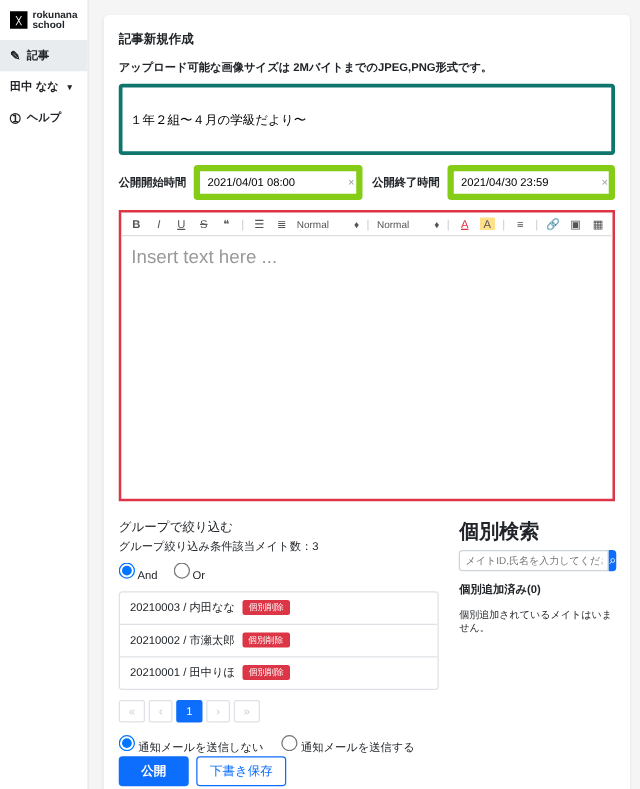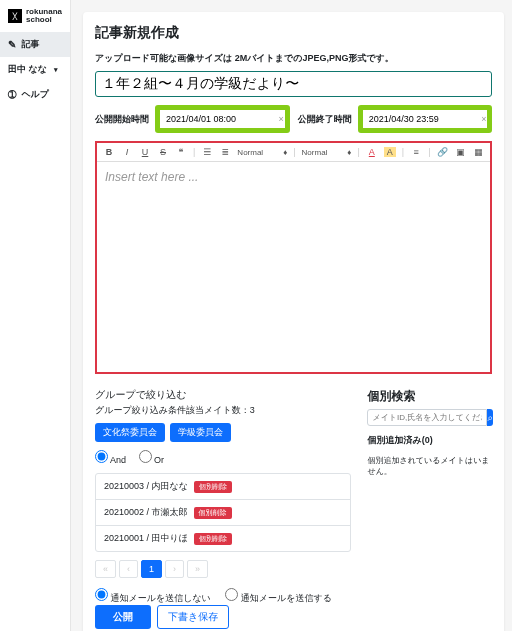--- a/index.html
+++ b/index.html
@@ -7,58 +7,58 @@
 .app{display:flex;min-height:585px}
 .sidebar{width:85px;background:#fff;border-right:1px solid #e5e5e5;padding:0}
 .logo{display:flex;align-items:center;padding:8px;gap:4px}
 .logo-mark{width:14px;height:14px;background:#000;display:flex;align-items:center;justify-content:center;color:#fff;font-size:8px;font-weight:bold}
 .logo-text{font-size:8px;font-weight:bold;line-height:1}
 .nav-item{display:flex;align-items:center;padding:6px 8px;gap:5px;font-size:9px;font-weight:bold;cursor:pointer}
 .nav-item.active{background:#e9ecef}
 .nav-icon{font-size:10px}
 .main{flex:1;padding:12px}
 .card{background:#fff;border-radius:4px;padding:12px;box-shadow:0 1px 3px rgba(0,0,0,0.08)}
-.page-title{font-size:14px;font-weight:bold;margin-bottom:10px}
+.page-title{font-size:10px;font-weight:bold;margin-bottom:10px}
 .hint{font-size:9px;font-weight:bold;margin-bottom:6px}
-.title-input{width:100%;border:1px solid #0f766e;border-radius:3px;padding:4px 6px;font-size:14px;margin-bottom:8px}
+.title-input{width:100%;border:3px solid #0f766e;border-radius:3px;padding:20px 6px;font-size:10px;margin-bottom:8px}
 .date-row{display:flex;gap:8px;margin-bottom:8px}
 .date-col{flex:1;display:flex;align-items:center;gap:6px}
 .date-label{font-size:9px;font-weight:bold;white-space:nowrap}
 .date-input{flex:1;position:relative}
 .date-input input{width:100%;border:5px solid #84cc16;border-radius:3px;padding:4px 6px;font-size:9px}
 .date-clear{position:absolute;right:6px;top:50%;transform:translateY(-50%);font-size:9px;color:#999;cursor:pointer}
 .editor{border:2px solid #dc3545;margin-bottom:14px}
 .toolbar{border-bottom:1px solid #ddd;padding:4px 6px;display:flex;align-items:center;gap:6px;font-size:9px;color:#555}
 .toolbar .tb{display:inline-flex;align-items:center;justify-content:center;min-width:12px;cursor:pointer}
 .toolbar .sep{color:#ccc}
 .toolbar .sel{display:flex;align-items:center;gap:20px;font-size:8px}
-.editor-body{min-height:210px;padding:8px;font-size:12px;color:#999;font-style:italic}
+.editor-body{min-height:210px;padding:8px;font-size:15px;color:#999;}
 .section-title{font-size:10px;font-weight:normal;margin-bottom:2px}
 .section-sub{font-size:9px;margin-bottom:6px}
 .tags{display:flex;gap:5px;margin-bottom:8px}
 .tag{background:#0d6efd;color:#fff;border-radius:3px;padding:3px 8px;font-size:9px;cursor:pointer}
 .cols{display:flex;gap:16px}
 .col-left{flex:1}
 .col-right{width:125px}
 .radio-row{font-size:9px;margin-bottom:8px}
 .radio-row label{margin-right:10px;cursor:pointer}
 .tbl{border:1px solid #dee2e6;border-radius:3px;overflow:hidden;margin-bottom:8px}
-.trow{border-bottom:1px solid #dee2e6;padding:6px 8px;display:flex;align-items:flex-end;gap:6px;font-size:9px}
+.trow{border-bottom:1px solid #dee2e6;padding:6px 8px;display:flex;align-items:flex-start;gap:6px;font-size:9px}
 .trow:last-child{border-bottom:none}
 .badge-del{background:#dc3545;color:#fff;font-size:7px;padding:1px 5px;border-radius:2px;cursor:pointer}
 .pager{display:flex;gap:3px;margin-bottom:10px}
 .pager .pg{border:1px solid #dee2e6;padding:3px 7px;font-size:9px;border-radius:2px;cursor:pointer;color:#0d6efd}
 .pager .pg.active{background:#0d6efd;color:#fff;border-color:#0d6efd}
 .pager .pg.dis{color:#ccc;cursor:default}
 .notify-row{font-size:9px;margin-bottom:0}
 .notify-row label{margin-right:12px;cursor:pointer}
 .actions{display:flex;gap:6px}
 .btn-primary{background:#0d6efd;color:#fff;border:none;border-radius:3px;padding:5px 18px;font-size:10px;font-weight:bold;cursor:pointer}
 .btn-outline{background:#fff;color:#0d6efd;border:1px solid #0d6efd;border-radius:3px;padding:4px 10px;font-size:10px;cursor:pointer}
-.search-title{font-size:12px;font-weight:bold;margin-bottom:4px}
+.search-title{font-size:16px;font-weight:bold;margin-bottom:4px}
 .search-row{display:flex;margin-bottom:8px}
 .search-row input{flex:1;border:1px solid #ced4da;border-radius:3px 0 0 3px;padding:3px 4px;font-size:8px}
 .search-btn{background:#0d6efd;color:#fff;border:none;width:20px;border-radius:0 3px 3px 0;cursor:pointer;font-size:10px}
 .added-title{font-size:9px;font-weight:bold;margin-bottom:8px}
 .added-empty{font-size:8px}
 .dd::after{content:"▾";font-size:7px;margin-left:2px}
 </style>
 </head>
 <body>
 
@@ -144,24 +144,20 @@
           <span class="tb">▣</span>
           <span class="tb">▦</span>
         </div>
         <div class="editor-body">Insert text here ...</div>
       </div>
 
       <div class="cols">
         <div class="col-left">
           <div class="section-title">グループで絞り込む</div>
           <div class="section-sub">グループ絞り込み条件該当メイト数：3</div>
-          <div class="tags">
-            <span class="tag">文化祭委員会</span>
-            <span class="tag">学級委員会</span>
-          </div>
           <div class="radio-row">
             <label><input type="radio" name="logic" checked="" style=""> <span>And</span></label>
             <label><input type="radio" name="logic" style=""> <span>Or</span></label>
           </div>
           <div class="tbl">
             <div class="trow">
               <span>20210003 / 内田なな</span>
               <span class="badge-del">個別削除</span>
             </div>
             <div class="trow">

